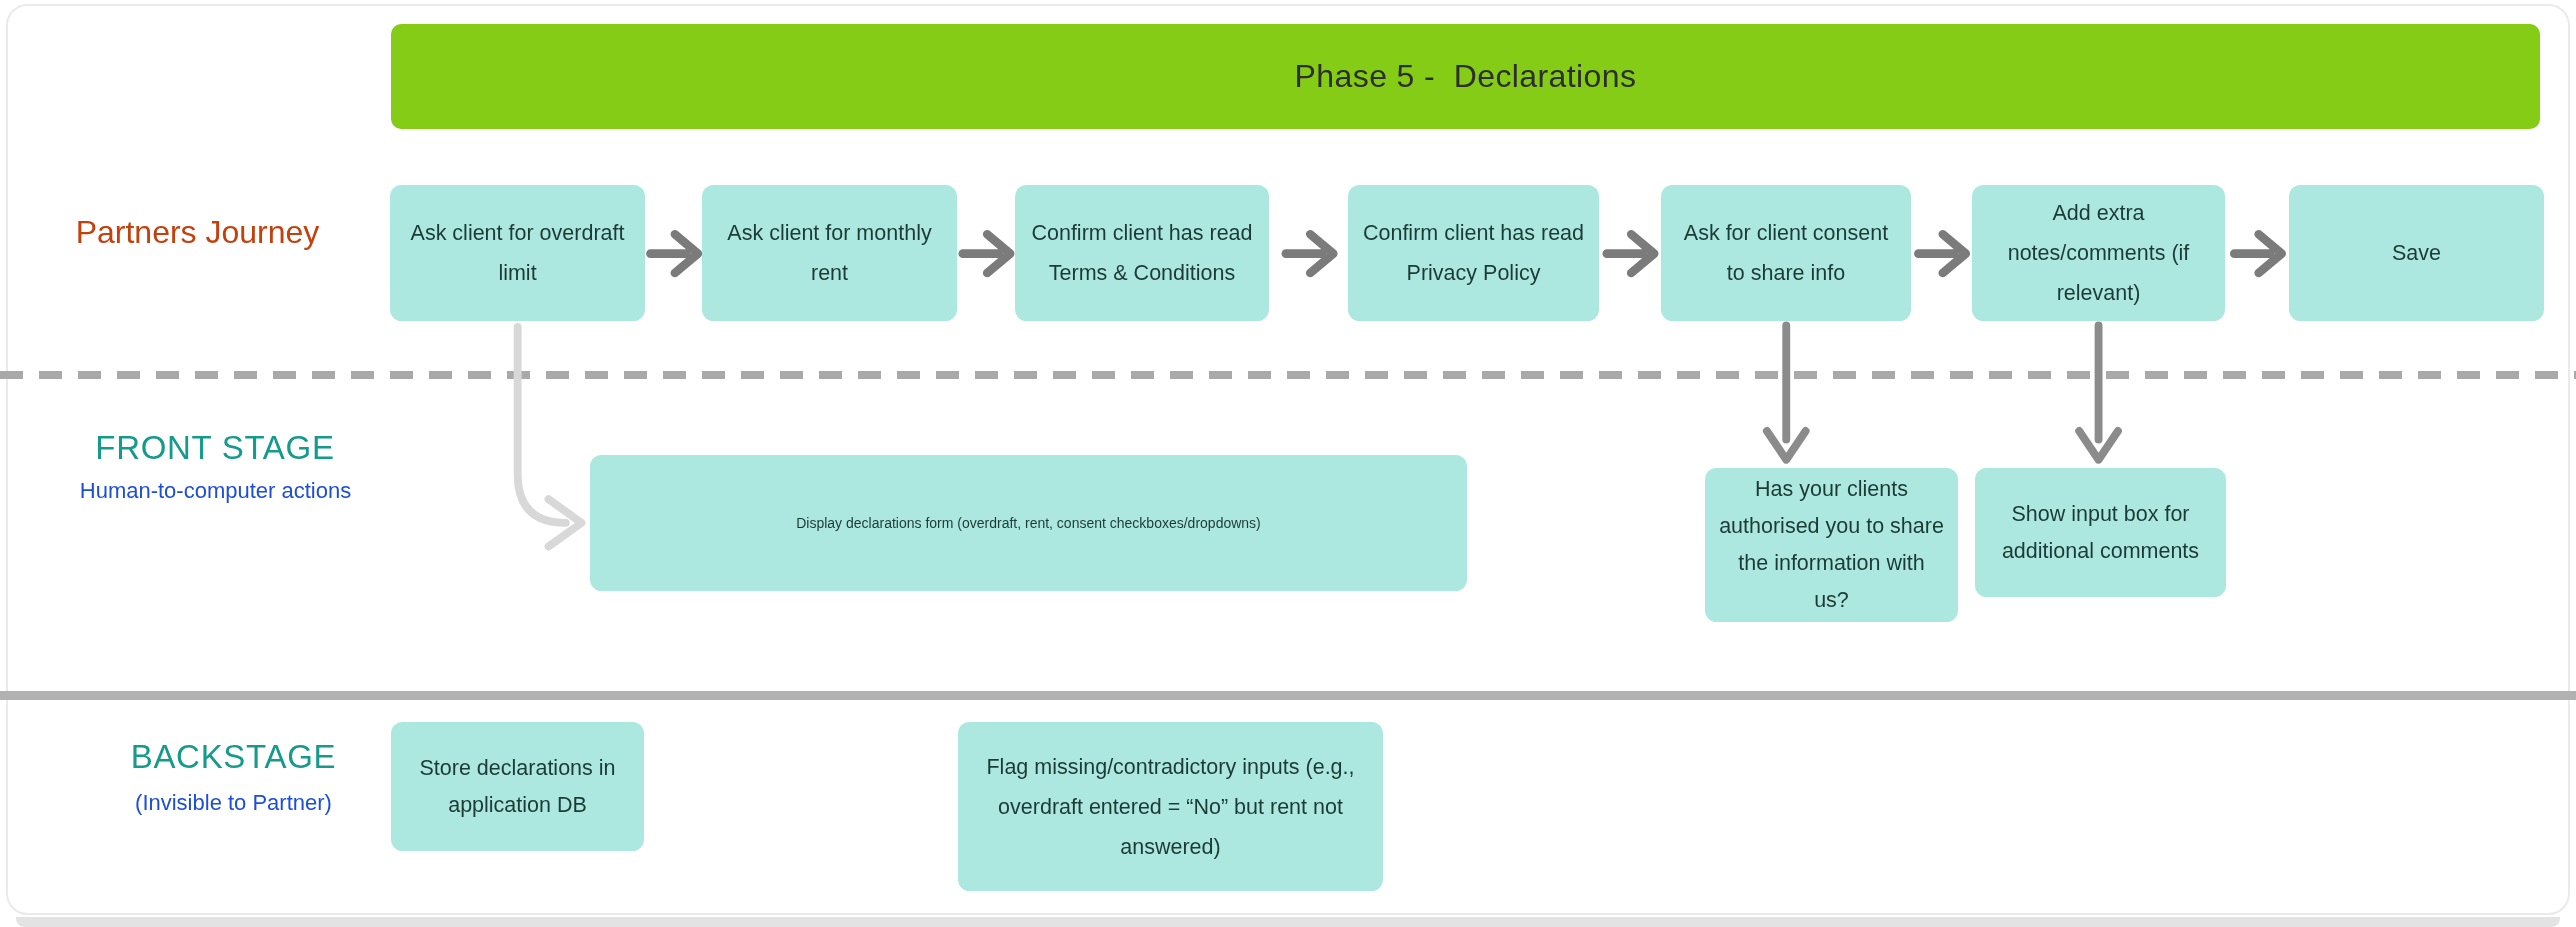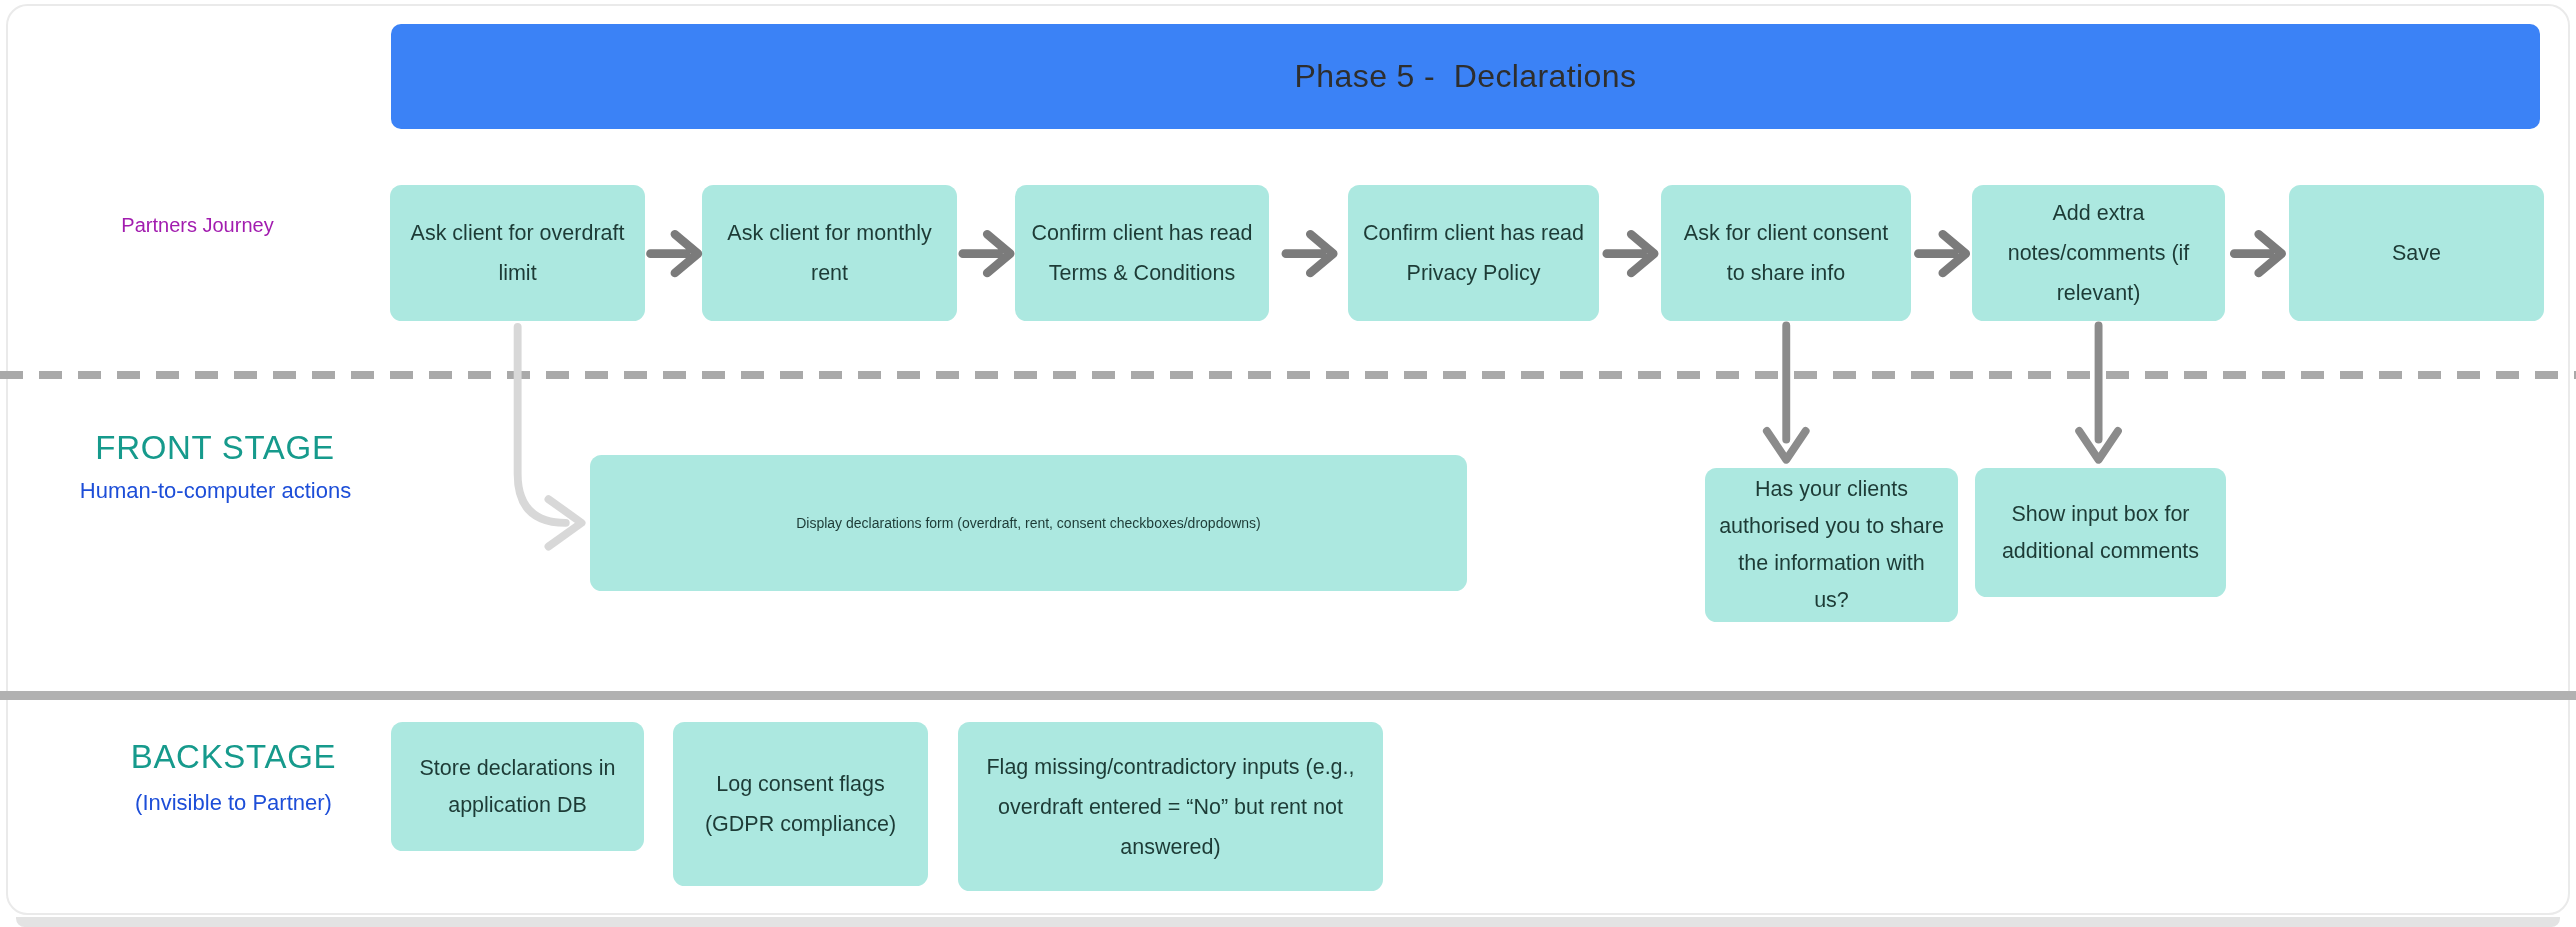--- a/index.html
+++ b/index.html
@@ -2,25 +2,25 @@
 <html style="font-size:11.5px"><head>
 <meta charset="utf-8">
 <style>
   html,body{margin:0;padding:0;background:#ffffff;}
   body{font-family:"Liberation Sans", sans-serif; color:#1d3b36;}
   .canvas{position:relative;width:2576px;height:928px;background:#ffffff;overflow:hidden;}
   .card{position:absolute;left:5.7px;top:4.3px;right:5.7px;bottom:13px;border:2.9px solid #eaeaea;
         border-radius:21.5px;background:#ffffff;}
   .bottom-strip{position:absolute;left:16px;right:16px;bottom:1.4px;height:10px;background:#e3e3e3;
         border-radius:0 0 8.6px 8.6px;}
-  .phase-header{position:absolute;left:391px;top:24.4px;width:2149px;height:105px;background:#3b82f6;
+  .phase-header{position:absolute;left:391px;top:24.4px;width:2149px;height:105px;background:#84cc16;
         border-radius:10px;display:flex;align-items:center;justify-content:center;}
   .phase-header .title{font-size:32px;font-weight:500;color:#2e2e2e;white-space:pre;letter-spacing:0.4px;}
   .lane-label{position:absolute;text-align:center;}
-  .pj-label{left:43px;top:214px;width:309px;font-size:20px;font-weight:500;color:#a21caf;}
+  .pj-label{left:43px;top:214px;width:309px;font-size:32px;font-weight:500;color:#c2410c;}
   .stage-label{font-size:33px;font-weight:500;color:#169a8c;letter-spacing:0.7px;}
   .stage-sublabel{font-size:22px;font-weight:400;color:#1d4ed8;}
   .front-label{left:39px;top:429px;width:352px;}
   .front-sub{left:18px;top:478px;width:395px;}
   .back-label{left:43px;top:738px;width:381px;}
   .back-sub{left:43px;top:790px;width:381px;}
   .note{position:absolute;background:#ace8e0;border-radius:11.5px;display:flex;align-items:center;
         justify-content:center;text-align:center;color:#1d3b36;font-size:21.5px;line-height:40px;}
   .step{top:185px;height:136px;padding:0 14.4px;box-sizing:border-box;}
   .step b{font-weight:400;}
@@ -85,23 +85,20 @@
   <div class="note qa-note">
     <span>Has your clients authorised you to share the information with us?</span>
   </div>
   <div class="note comment-note">
     <span>Show input box for additional comments</span>
   </div>
 
   <div class="note bs-note bs-a">
     <span>Store declarations in application DB</span>
   </div>
-  <div class="note bs-note bs-b">
-    <span>Log consent flags (GDPR compliance)</span>
-  </div>
   <div class="note bs-note bs-c">
     <span>Flag missing/contradictory inputs (e.g., overdraft entered = “No” but rent not answered)</span>
   </div>
 
   <svg class="connector-layer" viewBox="0 0 3588 1292" xmlns="http://www.w3.org/2000/svg">
 
     <g stroke="#7b7b7b" stroke-width="12" fill="none" stroke-linecap="round" stroke-linejoin="round">
       <path d="M906 353 H956 M940 326 L972 353 L940 380"></path>
       <path d="M1341 353 H1391 M1375 326 L1407 353 L1375 380"></path>
       <path d="M1791 353 H1841 M1825 326 L1857 353 L1825 380"></path>

